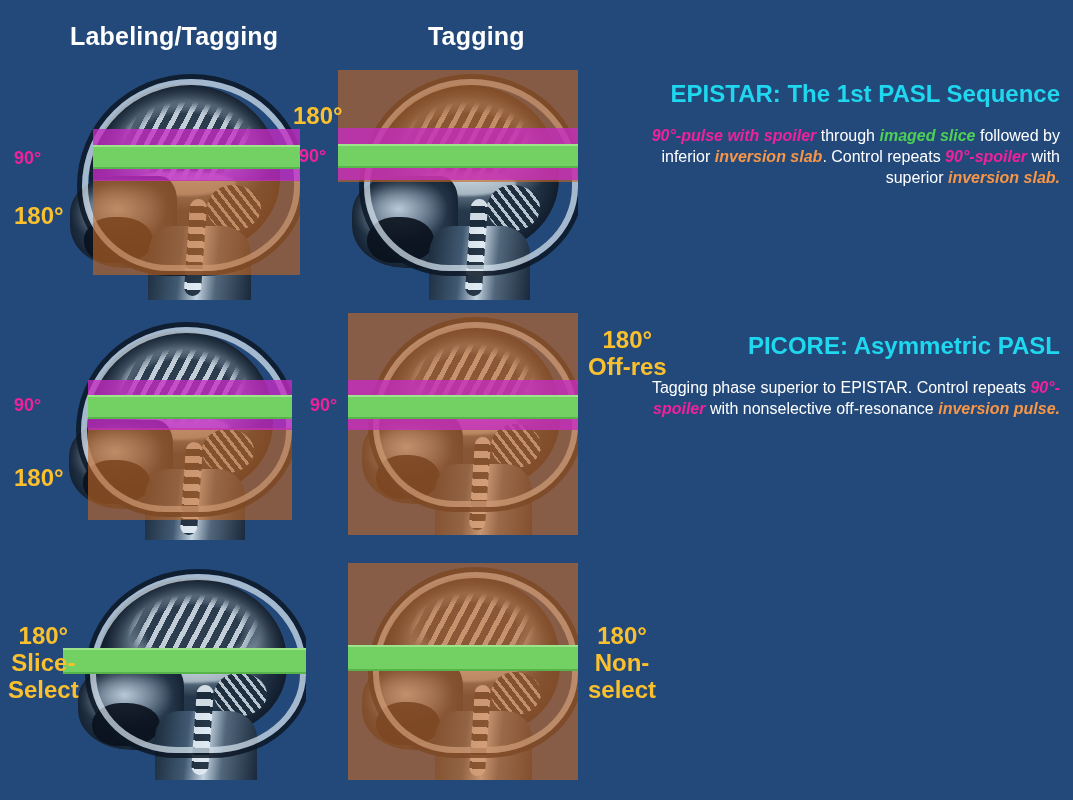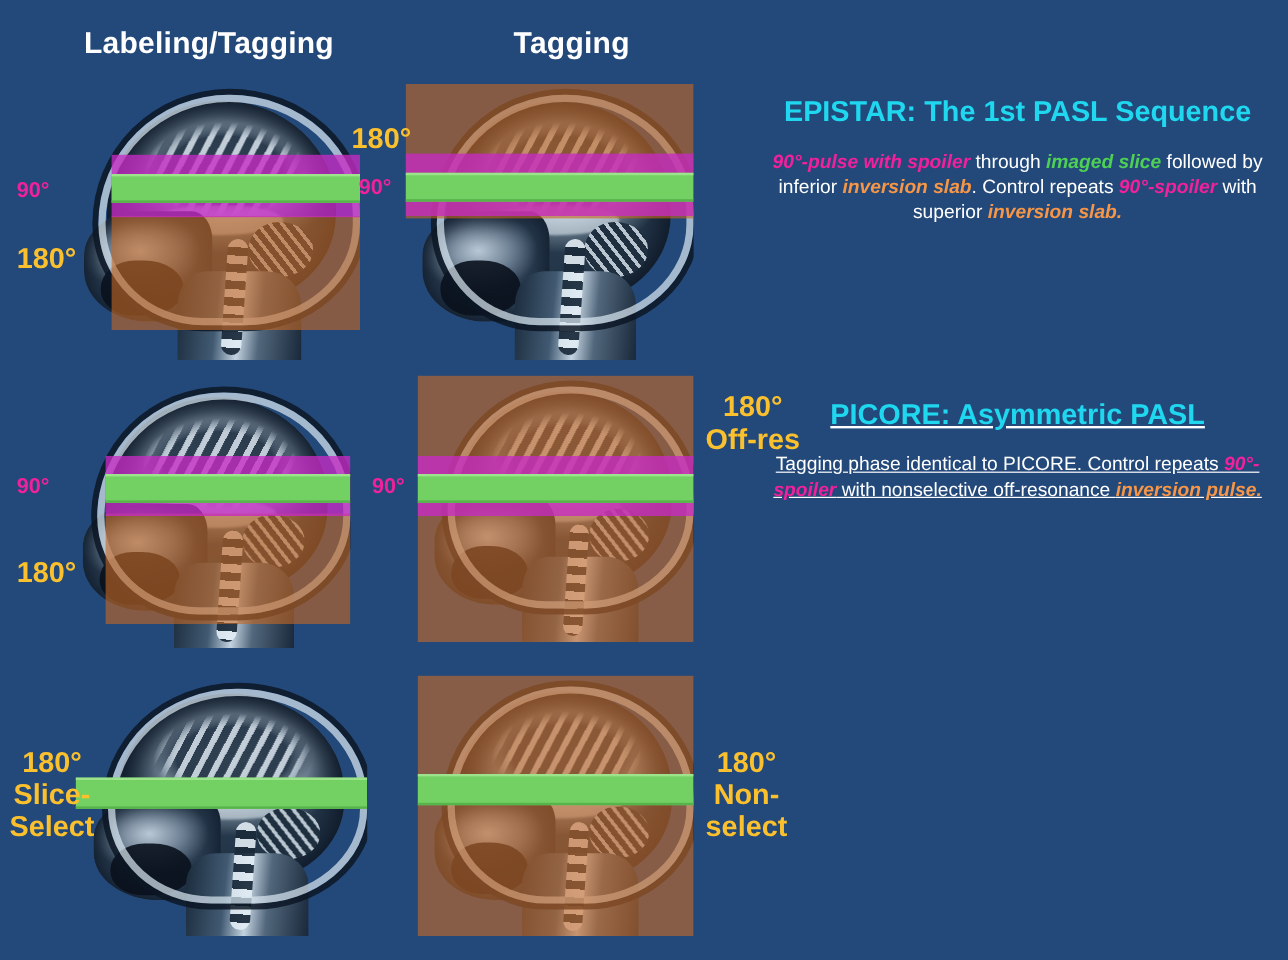--- a/index.html
+++ b/index.html
@@ -179,21 +179,21 @@
   }
   .ann-90  { color: #f0219b; font-size: 18px; }
   .ann-180 { color: #fbc02d; font-size: 24px; }
   .ann.center { text-align: center; }
 
   
   .desc {
     position: absolute;
     width: 424px;
     left: 636px;
-    text-align: center;
+    text-align: right;
     color: #ffffff;
   }
   .desc h2 {
     margin: 0 0 16px 0;
     font-size: 24px;
     font-weight: bold;
     color: #1fd7ee;
     line-height: 1.2;
   }
   .desc p {
@@ -308,24 +308,24 @@
 
     <div class="inv-slab tinted-head" style="left:0px; top:0px; width:230px; height:222px;"></div>
     <div class="band-90" style="left:0px; top:67px; width:230px; height:50px;"></div>
     <div class="band-slice" style="left:0px; top:82px; width:230px; height:20px;"></div>
   </div>
 
   <div class="ann ann-180 center" style="left:588px; top:327px; white-space:pre;">180°
 Off-res</div>
   <div class="ann ann-90" style="left:310px; top:395px;">90°</div>
 
-  <div class="desc" style="top:332px;text-decoration:underline;">
+  <div class="desc" style="top:332px;">
     <h2>PICORE: Asymmetric PASL</h2>
     <p>
-      <span>Tagging phase identical to PICORE. Control repeats </span><span class="em-pink">90°-spoiler</span><span> with nonselective off-resonance </span><span class="em-orange">inversion pulse.</span>
+      <span>Tagging phase superior to EPISTAR. Control repeats </span><span class="em-pink">90°-spoiler</span><span> with nonselective off-resonance </span><span class="em-orange">inversion pulse.</span>
     </p>
   </div>
 
   <div class="tile" style="left:63px; top:565px; width:243px; height:215px;">
     <div class="head-wrap">
       <div class="head">
         <div class="skull"></div>
         <div class="gyri"></div>
         <div class="corpus"></div>
         <div class="cerebellum"></div>

